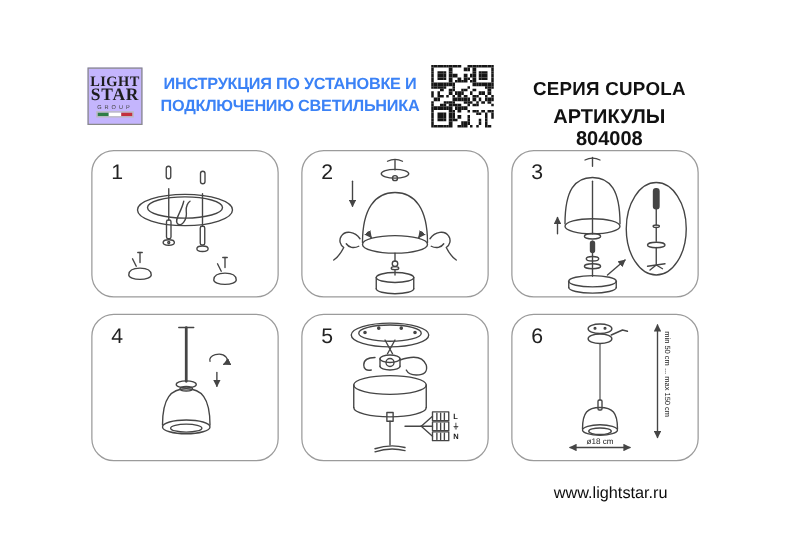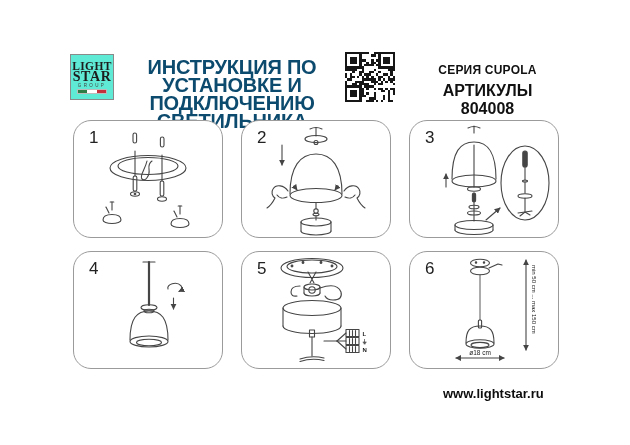--- a/index.html
+++ b/index.html
@@ -3,53 +3,53 @@
 <meta charset="utf-8">
 <style>
   html,body{margin:0;padding:0}
   body{
     width:630px;height:445px;position:relative;overflow:hidden;
     background:#ffffff;font-family:"Liberation Sans",sans-serif;color:#111;
   }
   
   .logo-box{
     position:absolute;left:70px;top:54px;width:42px;height:44px;
-    border:1px solid #8a8a8a;background:#5eead4;
+    border:1px solid #8a8a8a;background:#c4b5fd;
     display:flex;flex-direction:column;align-items:center;justify-content:center;
   }
   .logo-light{font-family:"Liberation Serif",serif;font-weight:bold;font-size:11.5px;line-height:10px;letter-spacing:.4px;color:#1d1d1d}
   .logo-star{font-family:"Liberation Serif",serif;font-weight:bold;font-size:14px;line-height:11px;letter-spacing:.6px;color:#1d1d1d}
   .logo-group{font-size:4.5px;letter-spacing:2.4px;color:#444;margin-top:1px}
   .flag{display:flex;width:28px;height:3px;margin-top:2px;outline:.5px solid #bbb}
   .flag div{flex:1}
   .title{
     position:absolute;left:118px;top:58px;width:228px;text-align:center;
-    font-weight:bold;font-size:20px;line-height:18px;letter-spacing:-.2px;color:#0c4a6e;
+    font-weight:bold;font-size:13px;line-height:18px;letter-spacing:-.2px;color:#3b82f6;
   }
   .qr{
     position:absolute;left:345px;top:52px;width:50px;height:50px;background:#fff;
     display:grid;grid-template-columns:repeat(21,1fr);grid-template-rows:repeat(21,1fr);
   }
   .qr div.on{background:#161616}
   .series-block{position:absolute;left:415px;top:63px;width:145px;text-align:center}
-  .series{font-size:12px;font-weight:bold;letter-spacing:.2px}
+  .series{font-size:15px;font-weight:bold;letter-spacing:.2px}
   .articles{font-size:16px;font-weight:bold;margin-top:5px}
   
   .panels{
     position:absolute;left:73px;top:120px;
     display:grid;grid-template-columns:repeat(3,150px);grid-template-rows:repeat(2,118px);
     column-gap:18px;row-gap:13px;
   }
   .panel{position:relative;border:1.2px solid #9b9b9b;border-radius:18px;background:#fff}
   .panel-number{position:absolute;left:15px;top:7px;font-size:17px;color:#222;z-index:2}
   .panel svg{position:absolute;inset:0;width:100%;height:100%}
   .draw{stroke:#454545;fill:none;stroke-width:1.1;stroke-linecap:round;stroke-linejoin:round}
   .svgtxt{font-family:"Liberation Sans",sans-serif;fill:#1a1a1a;stroke:none}
   
-  .footer{position:absolute;left:443px;top:386px;font-size:13px;font-weight:bold;color:#0d0d0d}
+  .footer{position:absolute;left:443px;top:386px;font-size:13px;font-weight:normal;color:#0d0d0d}
 </style>
 </head>
 <body>
 
 <svg width="0" height="0" style="position:absolute">
   <defs>
     <marker id="ah" viewBox="0 0 8 8" refX="7" refY="4" markerWidth="5.5" markerHeight="5.5" orient="auto-start-reverse">
       <path d="M0,0 L8,4 L0,8 z" fill="#454545"></path>
     </marker>
   </defs>

